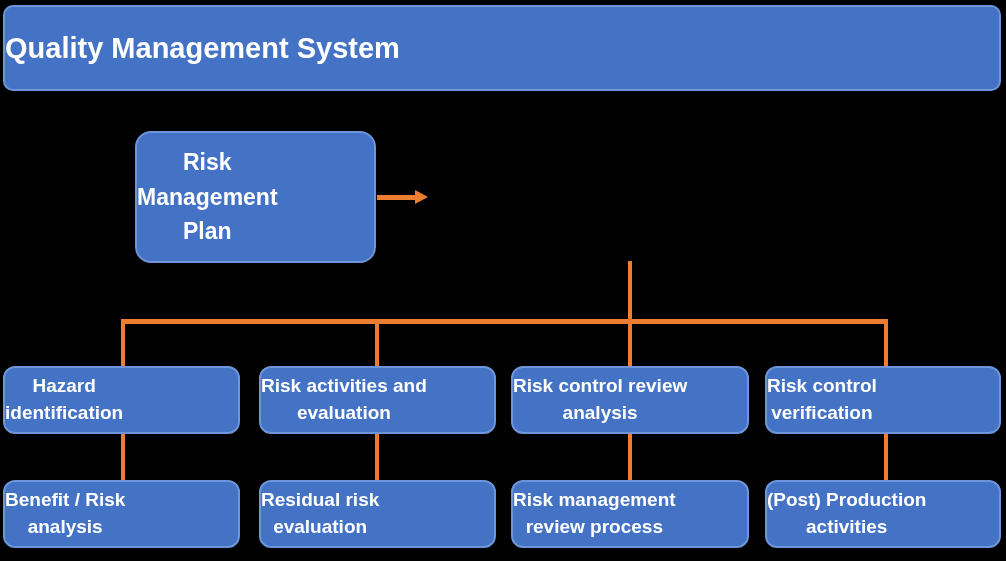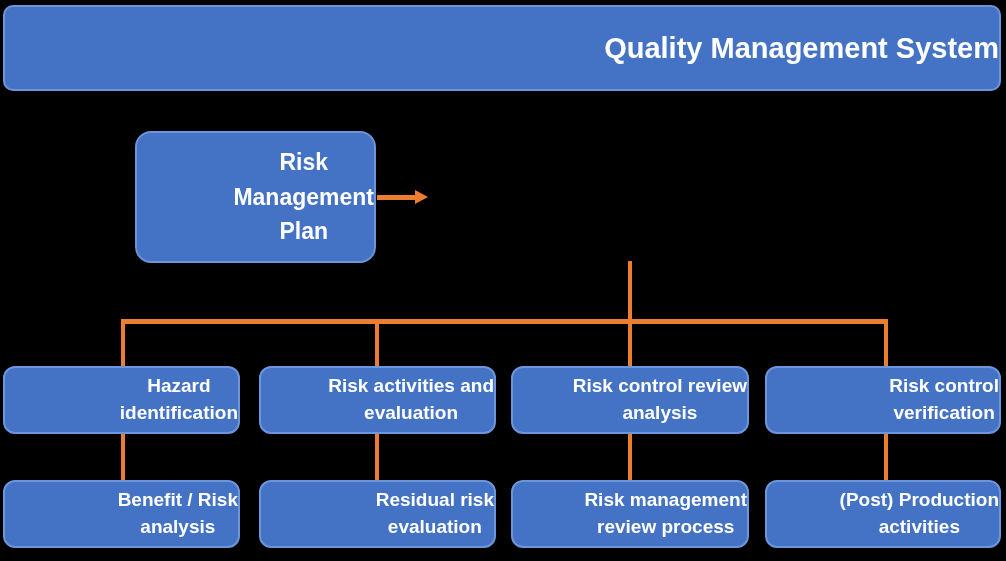--- a/index.html
+++ b/index.html
@@ -15,30 +15,30 @@
     width:1006px;height:561px;
     background:var(--background);
     font-family:"Liberation Sans","DejaVu Sans",sans-serif;
     overflow:hidden;
   }
   .node{
     position:absolute;
     background:var(--box-fill);
     border:2px solid var(--box-border);
     box-sizing:border-box;
-    display:flex;align-items:center;justify-content:flex-end;
+    display:flex;align-items:center;justify-content:flex-start;
     color:var(--text);
     text-align:center;
   }
   .lbl{white-space:pre-line;}
   .banner{left:3px;top:5px;width:998px;height:86px;border-radius:10px;font-size:29px;font-weight:600;}
   .plan{left:135px;top:131px;width:241px;height:132px;border-radius:16px;font-size:23px;font-weight:600;line-height:1.5;}
   .system{left:429px;top:131px;width:444px;height:130px;border-radius:18px;font-size:29px;font-weight:600;}
   .small{height:68px;border-radius:12px;font-size:19px;font-weight:600;line-height:1.4;}
-  .row1{top:366px;padding-left:46px;}
+  .row1{top:366px;}
   .row2{top:480px;}
   .c1{left:3px;width:237px;}
   .c2{left:259px;width:237px;}
   .c3{left:511px;width:238px;}
   .c4{left:765px;width:236px;}
   .conn{position:absolute;background:var(--connector);}
   
   .arrow-shaft{left:377px;top:195px;width:40px;height:5px;}
   .arrowhead{
     position:absolute;left:415px;top:190px;

